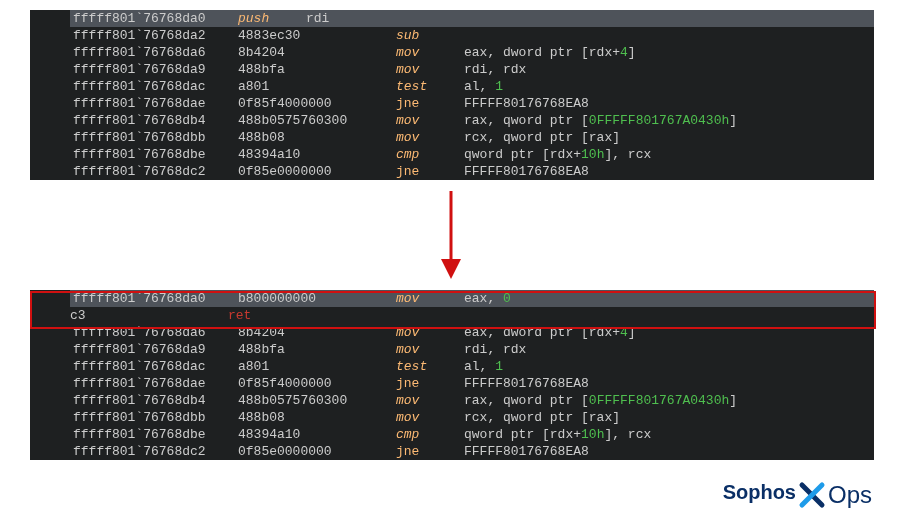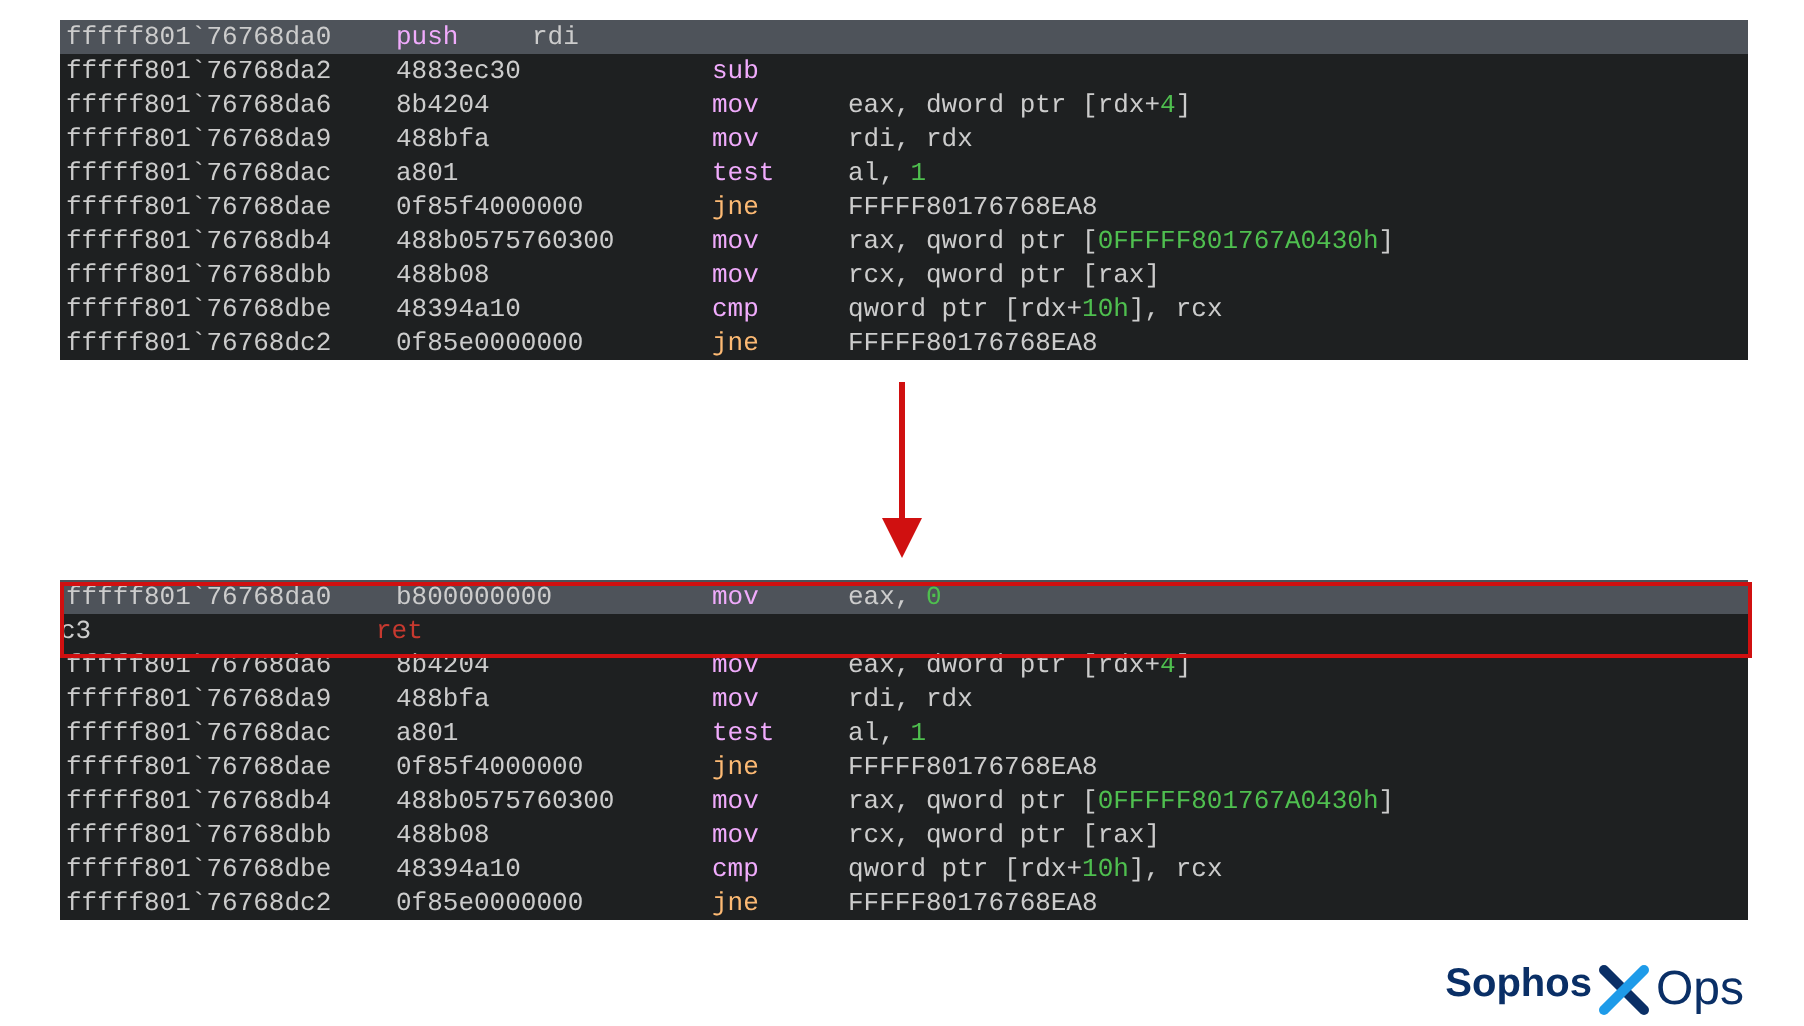--- a/index.html
+++ b/index.html
@@ -17,29 +17,30 @@
     margin: 0 30px;
     width: 844px;
   }
   .disasm-row {
     display: flex;
     align-items: center;
     line-height: 17px;
     height: 17px;
     white-space: pre;
     color: #cccccc;
+    margin-left: 40px;
   }
   .disasm-row.highlight-row {
     background: #4e535a;
   }
   .addr { color: #cccccc; width: 168px; padding-left: 3px; }
   .bytes { color: #cccccc; width: 158px; }
   .mnemonic { width: 68px; }
   .operands { color: #cccccc; flex: 1; }
-  .mn-blue { color: #f0abfc; }
+  .mn-blue { color: #fdba74; font-style: italic; }
   .mn-orange { color: #fdba74; }
   .mn-red { color: #c7392f; }
   .op-green { color: #4fbf4f; }
   .arrow-wrap {
     display: flex;
     justify-content: center;
     align-items: center;
     height: 110px;
     width: 902px;
     position: relative;

